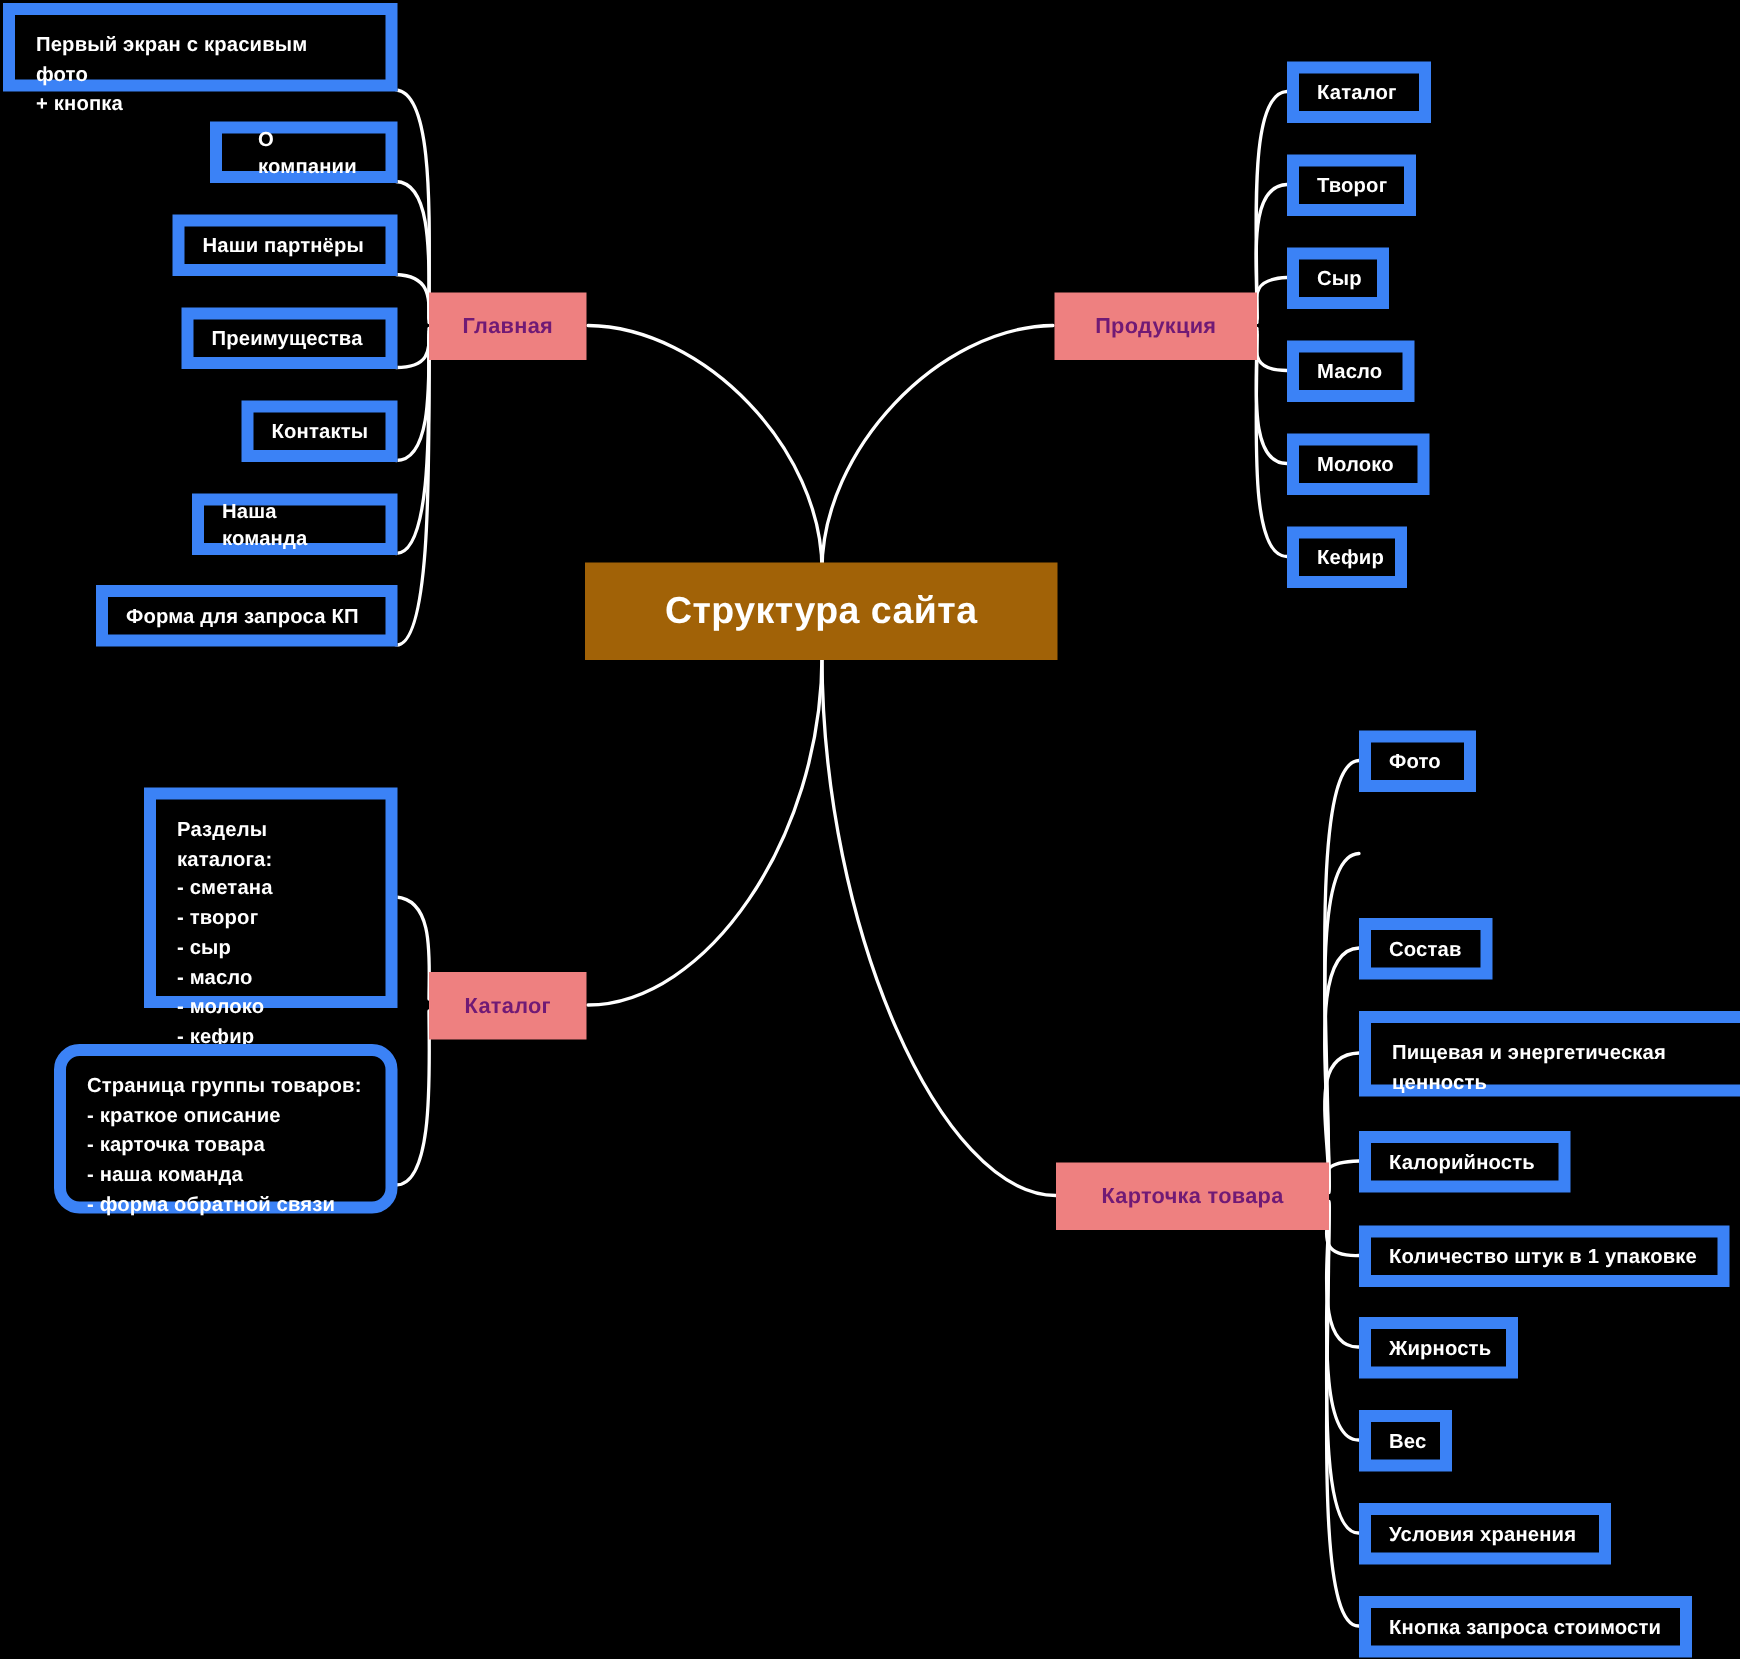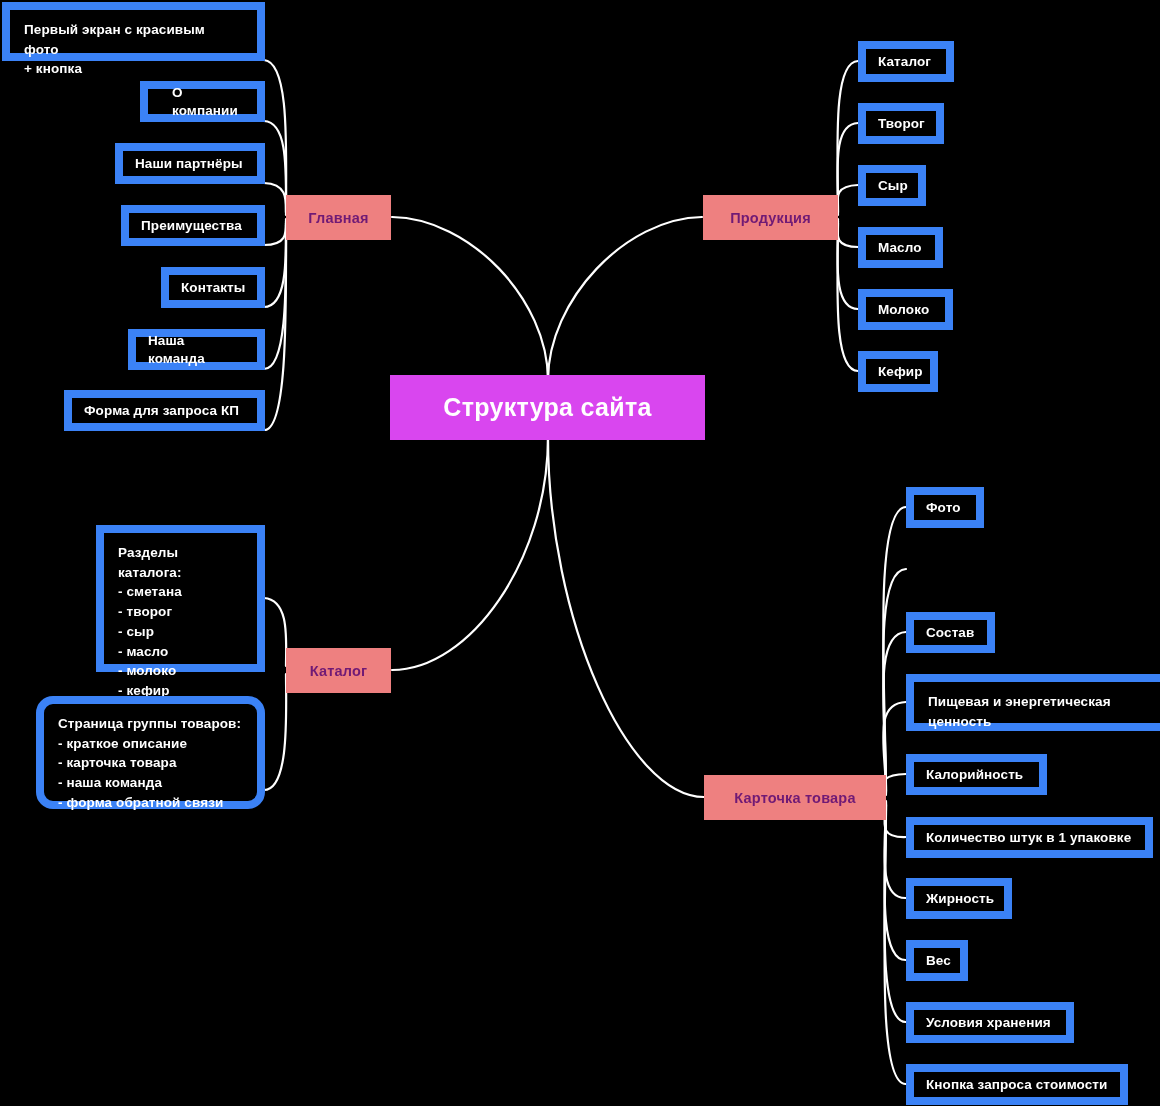--- a/index.html
+++ b/index.html
@@ -54,21 +54,21 @@
   }
   .branch {
     background: #ee8080;
     color: #701a75;
     font-size: 14.5px;
     font-weight: bold;
     justify-content: center;
     letter-spacing: 0.2px;
   }
   .root {
-    background: #d946ef;
+    background: #a16207;
     color: #ffffff;
     font-size: 25px;
     font-weight: bold;
     justify-content: center;
     letter-spacing: 0.3px;
   }
 </style>
 </head>
 <body>
 

